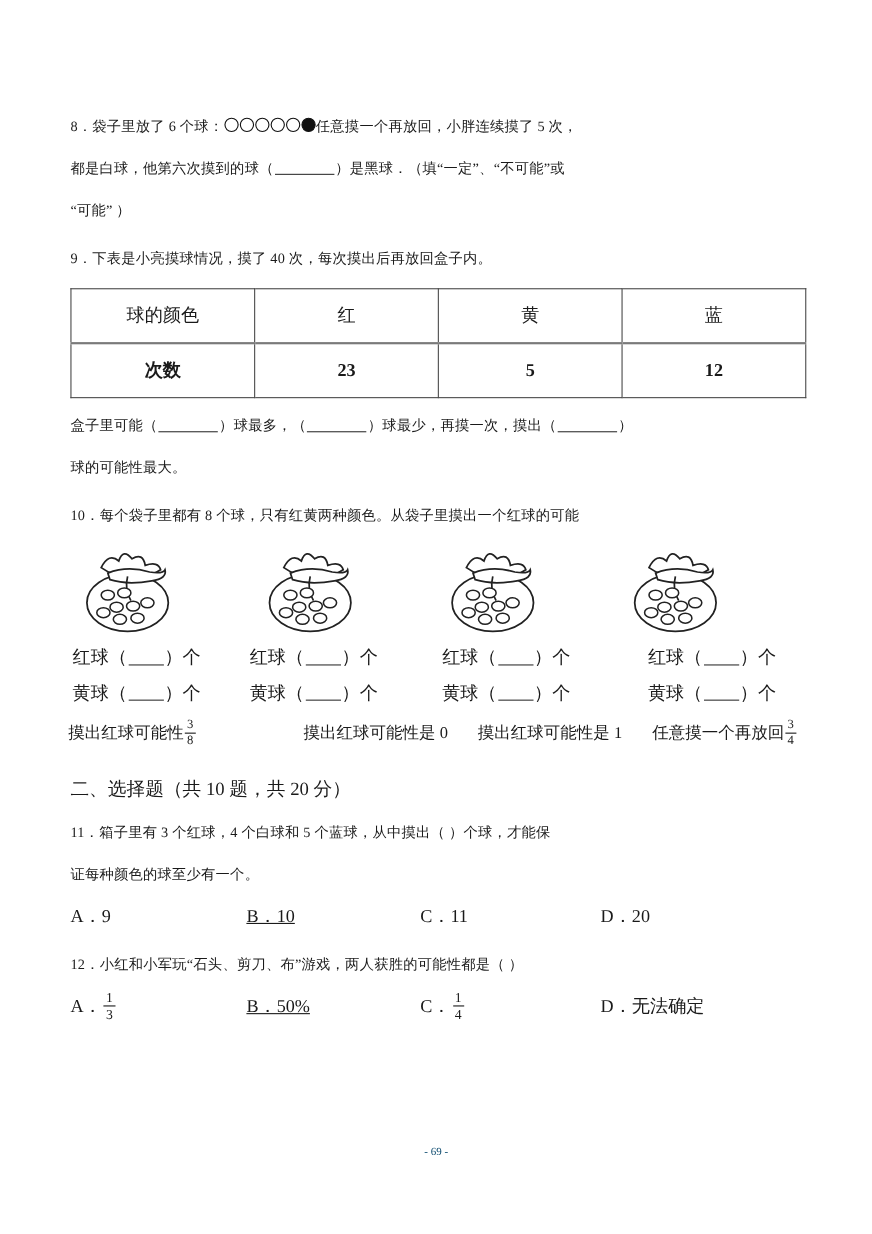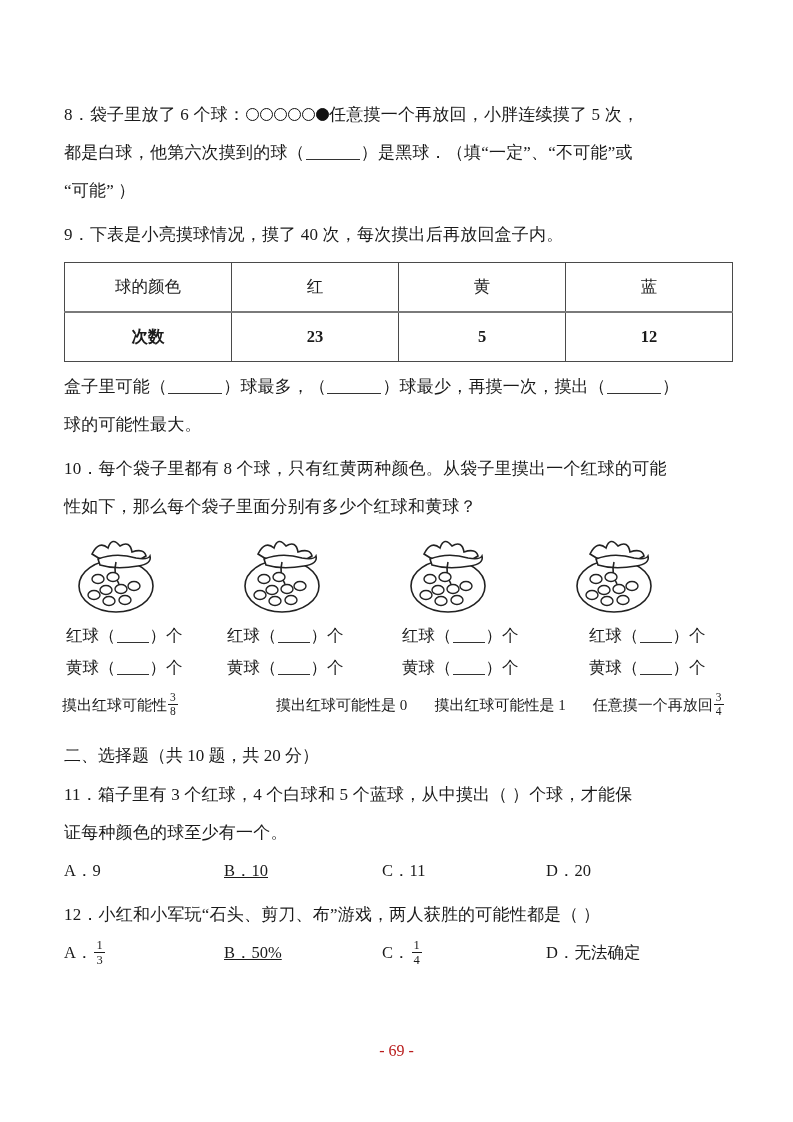--- a/index.html
+++ b/index.html
@@ -21,21 +21,21 @@
     width: 793px;
     height: 1122px;
   }
   .content {
     position: absolute;
     left: 64px;
     top: 96px;
     width: 666px;
   }
   .qline {
-    font-size: 17px;
+    font-size: 13px;
     line-height: 38px;
     letter-spacing: 0.2px;
     white-space: nowrap;
   }
   .qblock {
     margin-bottom: 6px;
   }
   .blank-sm {
     display: inline-block;
     width: 54px;
@@ -189,22 +189,22 @@
   .opt.o1 { width: 158px; text-decoration: underline; }
   .opt.o2 { width: 164px; }
   .opt.o3 { width: 160px; }
 
   .footer {
     position: absolute;
     left: 0;
     top: 1042px;
     width: 793px;
     text-align: center;
-    font-size: 16px;
-    color: #b91c1c;
+    font-size: 10px;
+    color: #0c4a6e;
   }
 </style>
 </head>
 <body>
 
 <div class="page">
   <div class="content">
 
     <div class="qblock">
       <div class="qline">
@@ -237,21 +237,20 @@
       </table>
 
       <div class="qline">
         <span>盒子里可能（</span><span class="blank-sm"></span><span>）球最多，（</span><span class="blank-sm"></span><span>）球最少，再摸一次，摸出（</span><span class="blank-sm"></span><span>）</span>
       </div>
       <div class="qline">球的可能性最大。</div>
     </div>
 
     <div class="qblock">
       <div class="qline">10．每个袋子里都有 8 个球，只有红黄两种颜色。从袋子里摸出一个红球的可能</div>
-      <div class="qline">性如下，那么每个袋子里面分别有多少个红球和黄球？</div>
 
       <div class="bags-row">
         <div class="bag-cell">
           <svg class="bag-svg" width="92" height="84" viewBox="0 0 92 84">
             <ellipse cx="44" cy="52" rx="37" ry="26" fill="#fff" stroke="#222" stroke-width="1.6"></ellipse>
             <path d="M20 20 Q27 6 36 14 Q40 2 48 12 Q58 6 60 18 Q72 14 74 22 Q62 30 50 27 Q34 30 20 20 Z" fill="#fff" stroke="#222" stroke-width="1.6"></path>
             <path d="M26 25 Q44 18 64 24 Q76 26 78 22 Q80 30 66 32 Q44 36 28 31 Z" fill="#fff" stroke="#222" stroke-width="1.6"></path>
             <path d="M44 28 Q41 40 47 50" fill="none" stroke="#222" stroke-width="1.6"></path>
             <ellipse cx="26" cy="45" rx="6" ry="4.5" fill="#fff" stroke="#222" stroke-width="1.4"></ellipse>
             <ellipse cx="41" cy="43" rx="6" ry="4.5" fill="#fff" stroke="#222" stroke-width="1.4"></ellipse>

